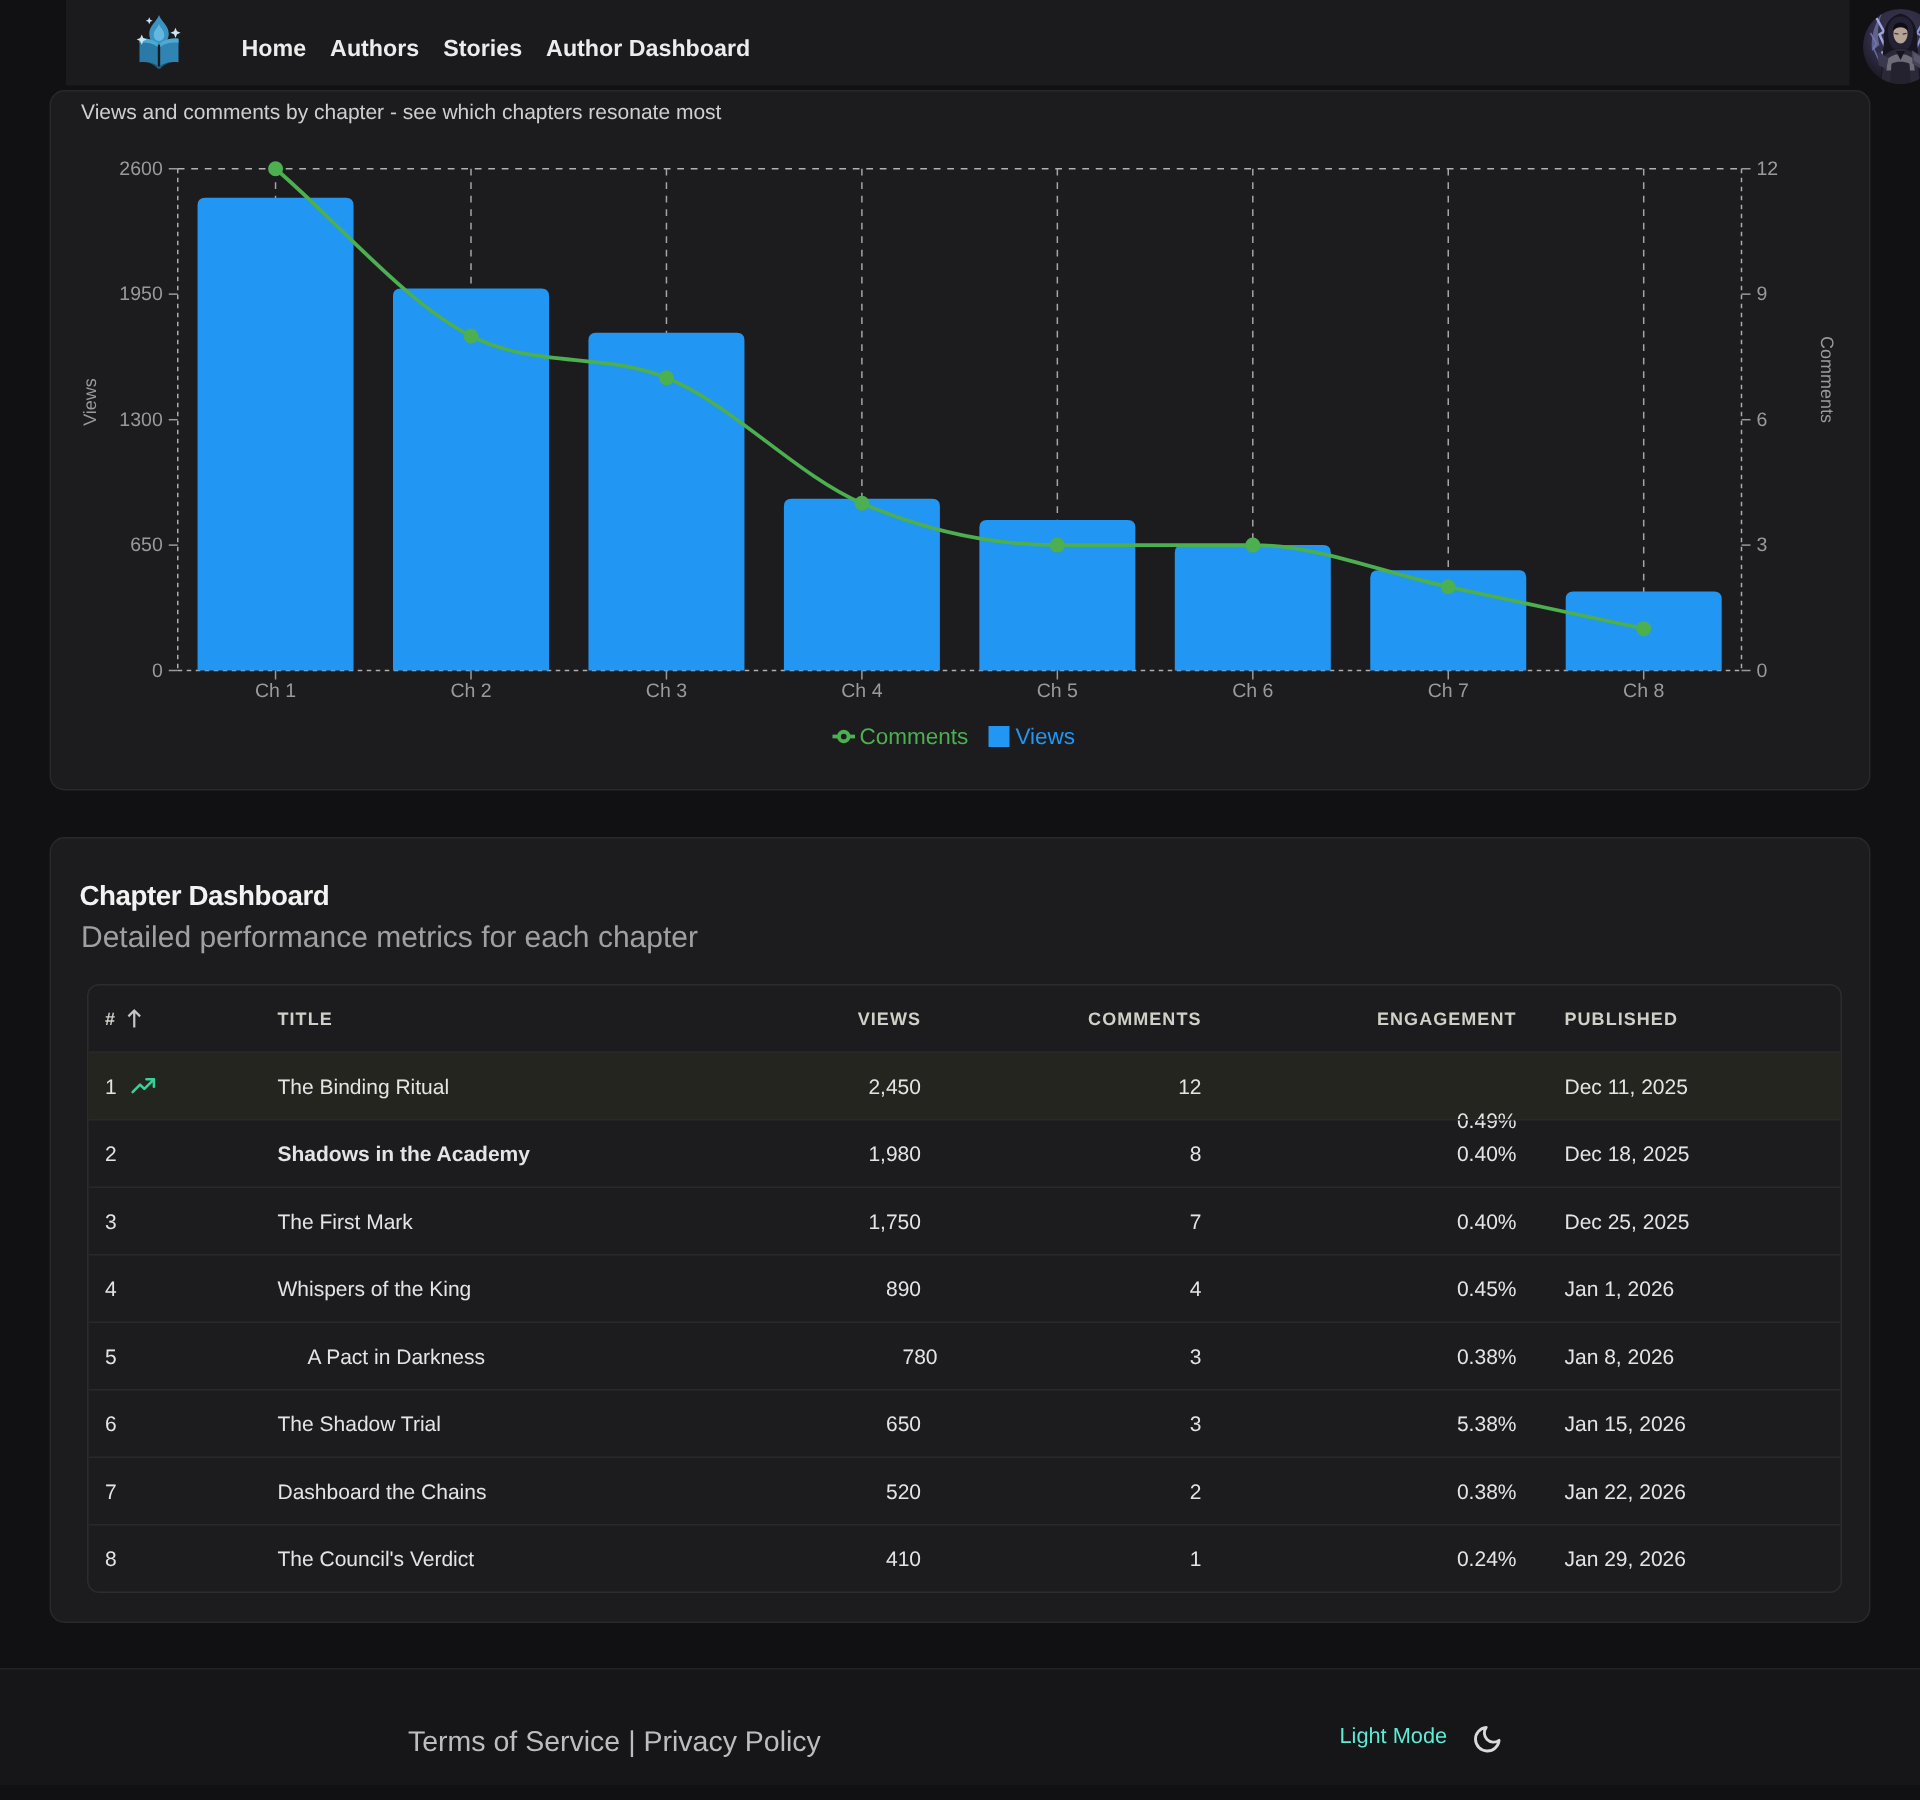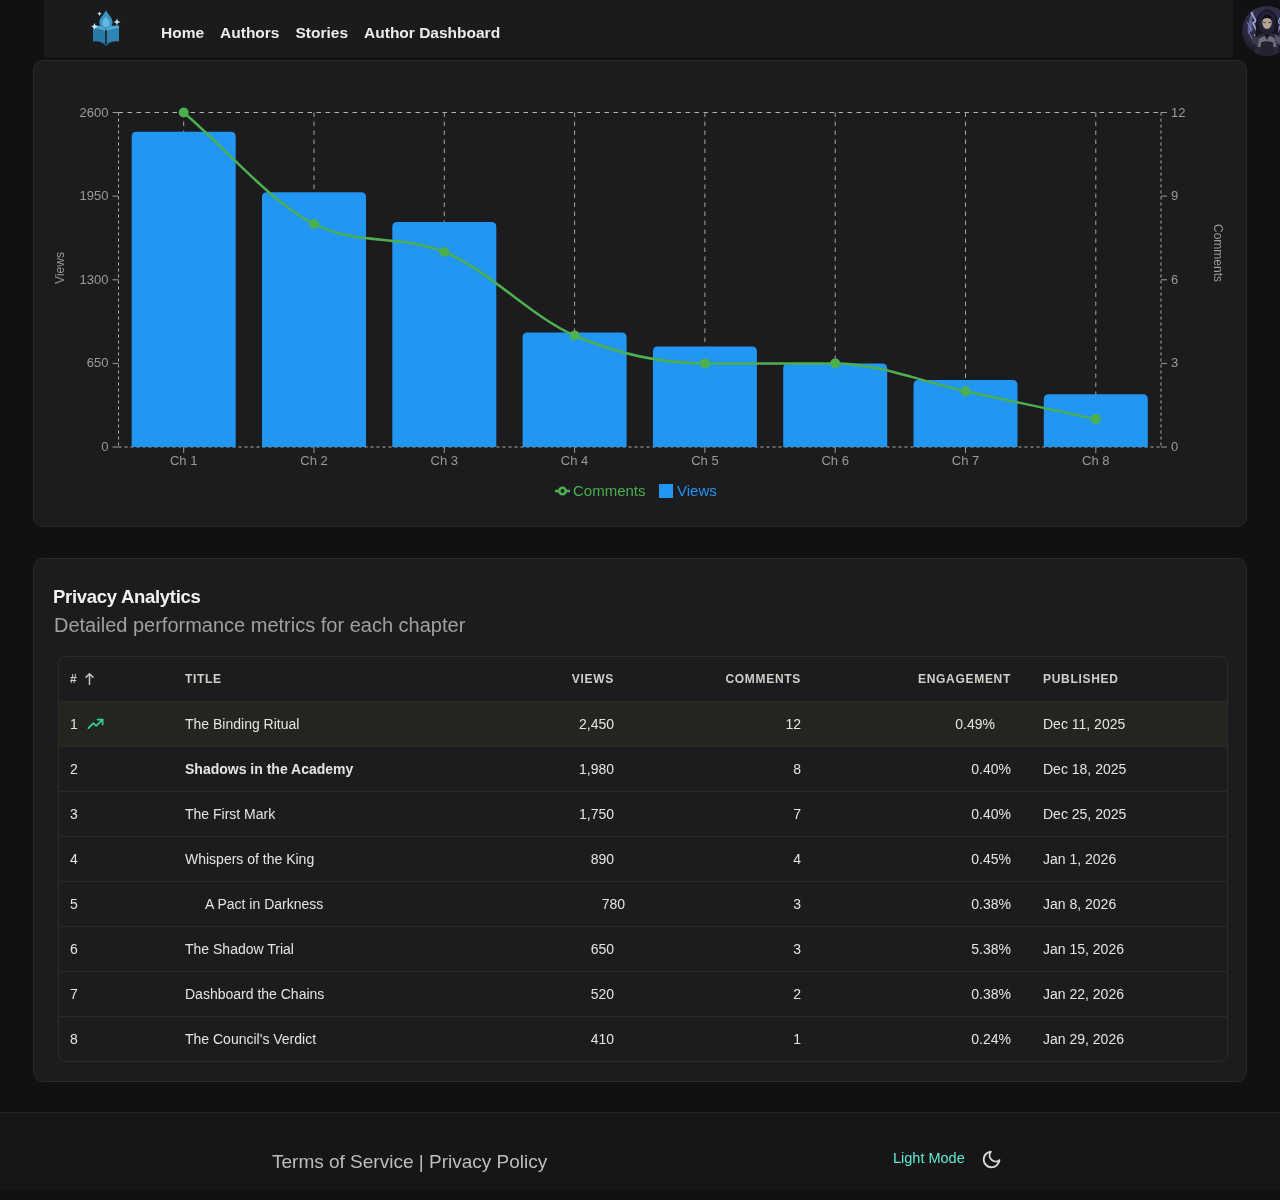--- a/index.html
+++ b/index.html
@@ -77,20 +77,21 @@
       <path d="M19 36.5 C22.5 34.8 27.5 34.8 31 36.5 L32 50 L18 50 Z" fill="#24222e"></path>
       <path d="M32.5 27.5 L40.5 32 L39 40 L33 36.5 Z" fill="#45435a"></path>
       <path d="M33.5 29 L39.5 32.5 L38.5 37 L34 34.5 Z" fill="#595769"></path>
       <path d="M9.5 28.5 L17 32.5 L15.5 40 L10.5 37.5 Z" fill="#3a384c"></path>
       <path d="M22 28 L25 34 L28 28 Z" fill="#17161f"></path>
     </svg>
   </div>
 </div>
 
 <div class="card" id="chartcard">
+  <div id="chart-title">Views and comments by chapter - see which chapters resonate most</div>
   <svg width="1212" height="465" viewBox="0 0 1212 465" style="position:absolute;left:0;top:0;">
     <line x1="84.5" y1="51.5" x2="84.5" y2="386" stroke="#adadad" stroke-width="1" stroke-dasharray="3 3" fill="none"></line>
     <line x1="1127" y1="51.5" x2="1127" y2="386" stroke="#adadad" stroke-width="1" stroke-dasharray="3 3" fill="none"></line>
     <line x1="84.5" y1="386" x2="1127" y2="386" stroke="#adadad" stroke-width="1" stroke-dasharray="3 3" fill="none"></line>
     <line x1="84.5" y1="51.5" x2="1127" y2="51.5" stroke="#b2b2b2" stroke-width="1" stroke-dasharray="4.5 4.5"></line>
     <line x1="149.7" y1="51.5" x2="149.7" y2="386" stroke="#a5a5a5" stroke-width="1" stroke-dasharray="4.5 4.5"></line>
     <line x1="280.0" y1="51.5" x2="280.0" y2="386" stroke="#a5a5a5" stroke-width="1" stroke-dasharray="4.5 4.5"></line>
     <line x1="410.3" y1="51.5" x2="410.3" y2="386" stroke="#a5a5a5" stroke-width="1" stroke-dasharray="4.5 4.5"></line>
     <line x1="540.6" y1="51.5" x2="540.6" y2="386" stroke="#a5a5a5" stroke-width="1" stroke-dasharray="4.5 4.5"></line>
     <line x1="670.9" y1="51.5" x2="670.9" y2="386" stroke="#a5a5a5" stroke-width="1" stroke-dasharray="4.5 4.5"></line>
@@ -156,21 +157,21 @@
     <line x1="521" y1="430" x2="536" y2="430" stroke="#4caf50" stroke-width="2.5"></line>
     <circle cx="528.5" cy="430" r="3.2" fill="#1c1c1e" stroke="#4caf50" stroke-width="2.6"></circle>
     <text x="539" y="435" font-size="15" fill="#4caf50">Comments</text>
     <rect x="625" y="423" width="14" height="14" fill="#2196f3"></rect>
     <text x="643" y="435" font-size="15" fill="#2196f3">Views</text>
     </g>
   </svg>
 </div>
 
 <div class="card" id="tablecard">
-  <div id="tbl-h1">Privacy Analytics</div>
+  <div id="tbl-h1">Chapter Dashboard</div>
   <div id="tbl-h2">Detailed performance metrics for each chapter</div>
   <div class="tbl">
     <div class="thead">
     <span class="th" style="left:11px;">#</span>
         <svg style="position:absolute;left:25px;top:15px;" width="11" height="14" viewBox="0 0 11 14">
           <path d="M5.5 13 L5.5 2.2 M1.6 5.6 L5.5 1.7 L9.4 5.6" fill="none" stroke="#c4c4c4" stroke-width="1.5"></path>
         </svg>
     <span class="th" style="left:126px;">TITLE</span>
     <span class="th num" style="right:613px;">VIEWS</span>
     <span class="th num" style="right:426px;">COMMENTS</span>
@@ -179,21 +180,21 @@
     </div>
     <div class="trow hl" style="top:44px;">
     <span class="c" style="left:11px;">1</span>
     <svg style="position:absolute;left:28px;top:14px;" width="17" height="17" viewBox="0 0 24 24" fill="none" stroke="#34d399" stroke-width="2.4" stroke-linecap="round" stroke-linejoin="round">
           <polyline points="2,17 9,10 13,14 22,5"></polyline>
           <polyline points="15,5 22,5 22,12"></polyline>
         </svg>
     <span class="c" style="left:126px;">The Binding Ritual</span>
     <span class="c num" style="right:613px;">2,450</span>
     <span class="c num" style="right:426px;">12</span>
-    <span class="c num" style="right:232px;">0.49%</span>
+    <span class="c num" style="right:216px;margin-top:23px;">0.49%</span>
     <span class="c" style="left:984px;">Dec 11, 2025</span>
     </div>
     <div class="trow" style="top:89px;">
     <span class="c" style="left:11px;">2</span>
     <span class="c" style="left:126px;font-weight:bold;">Shadows in the Academy</span>
     <span class="c num" style="right:613px;">1,980</span>
     <span class="c num" style="right:426px;">8</span>
     <span class="c num" style="right:216px;">0.40%</span>
     <span class="c" style="left:984px;">Dec 18, 2025</span>
     </div>

